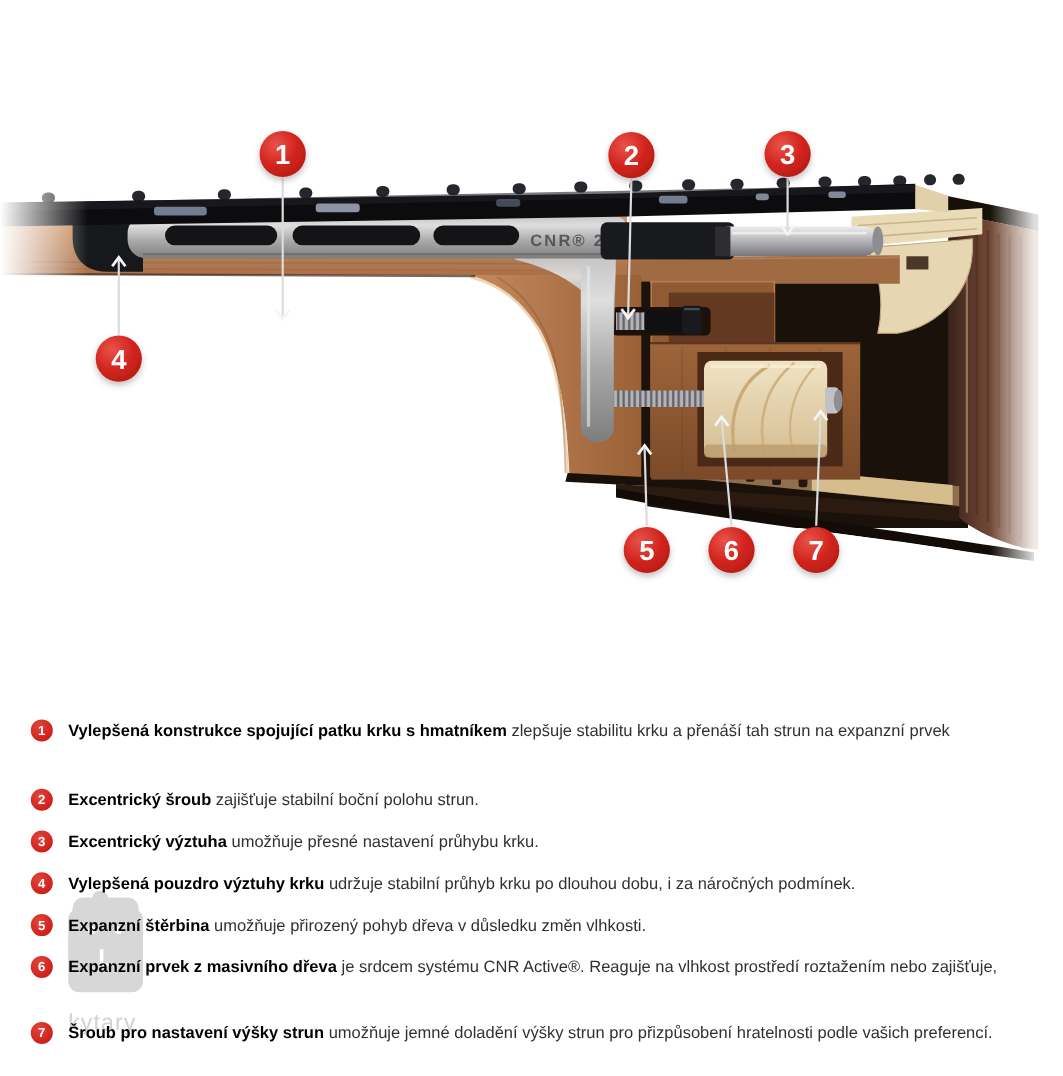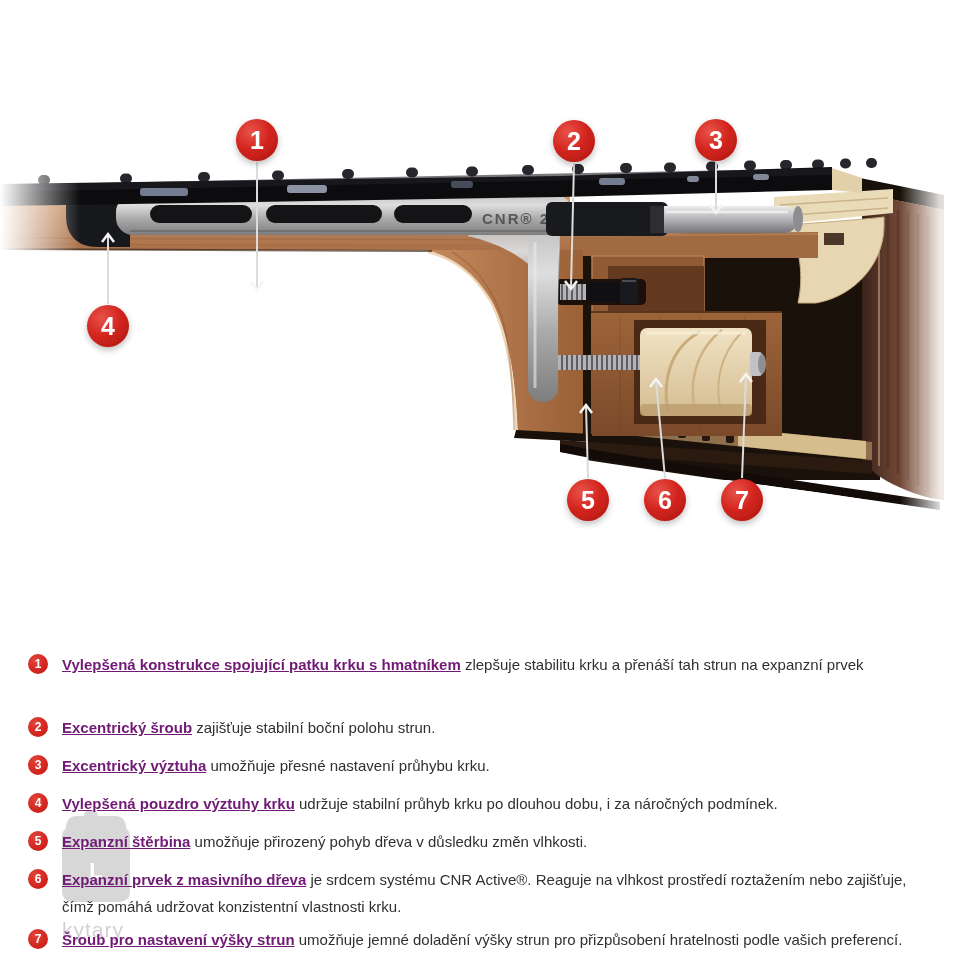--- a/index.html
+++ b/index.html
@@ -10,21 +10,21 @@
   .stage{position:absolute;left:0;top:0;width:966px;height:560px;}
   
   .legend{position:absolute;left:28px;top:0;width:930px;z-index:2;}
   .legend .item{position:absolute;left:0;padding-left:34px;width:896px;}
   .legend .bullet{
     position:absolute;left:0;top:3px;width:20px;height:20px;border-radius:50%;
     background:radial-gradient(circle at 35% 30%, #e0443a, #d3251f 60%, #bb1c15);
     color:#fff;font-size:12px;font-weight:bold;line-height:20px;text-align:center;
   }
   .legend p{margin:0;font-size:15px;line-height:27px;}
-  .legend strong{font-weight:bold;color:#701a75;text-decoration:underline;}
+  .legend strong{font-weight:bold;color:#000000;}
   .legend .l2{display:block;}
   
   .watermark{position:absolute;left:62px;top:816px;z-index:1;color:#d4d4d4;}
   .wm-icon{position:relative;width:68px;height:86px;}
   .wm-top{position:absolute;left:4px;top:0;width:60px;height:14px;background:#d7d7d7;
     border-radius:10px 10px 0 0;}
   .wm-top:before{content:"";position:absolute;left:18px;top:-6px;width:14px;height:10px;
     background:#d7d7d7;border-radius:6px 6px 0 0;}
   .wm-body{position:absolute;left:0;top:10px;width:68px;height:76px;background:#d7d7d7;
     border-radius:10px;}
@@ -334,19 +334,19 @@
   <div class="item" style="top:790px">
     <span class="bullet">4</span>
     <p><strong>Vylepšená pouzdro výztuhy krku</strong> <span>udržuje stabilní průhyb krku po dlouhou dobu, i za náročných podmínek.</span></p>
   </div>
   <div class="item" style="top:828px">
     <span class="bullet">5</span>
     <p><strong>Expanzní štěrbina</strong> <span>umožňuje přirozený pohyb dřeva v důsledku změn vlhkosti.</span></p>
   </div>
   <div class="item" style="top:866px">
     <span class="bullet">6</span>
-    <p><strong>Expanzní prvek z masivního dřeva</strong> <span>je srdcem systému CNR Active®. Reaguje na vlhkost prostředí roztažením nebo zajišťuje,</span><span class="l2">čímž pomáhá udržovat konzistentní vlastnosti krku.</span></p>
+    <p><strong>Expanzní prvek z masivního dřeva</strong> <span>je srdcem systému CNR Active®. Reaguje na vlhkost prostředí roztažením nebo zajišťuje,</span></p>
   </div>
   <div class="item" style="top:926px">
     <span class="bullet">7</span>
     <p><strong>Šroub pro nastavení výšky strun</strong> <span>umožňuje jemné doladění výšky strun pro přizpůsobení hratelnosti podle vašich preferencí.</span></p>
   </div>
 </div>
 
 </body></html>

